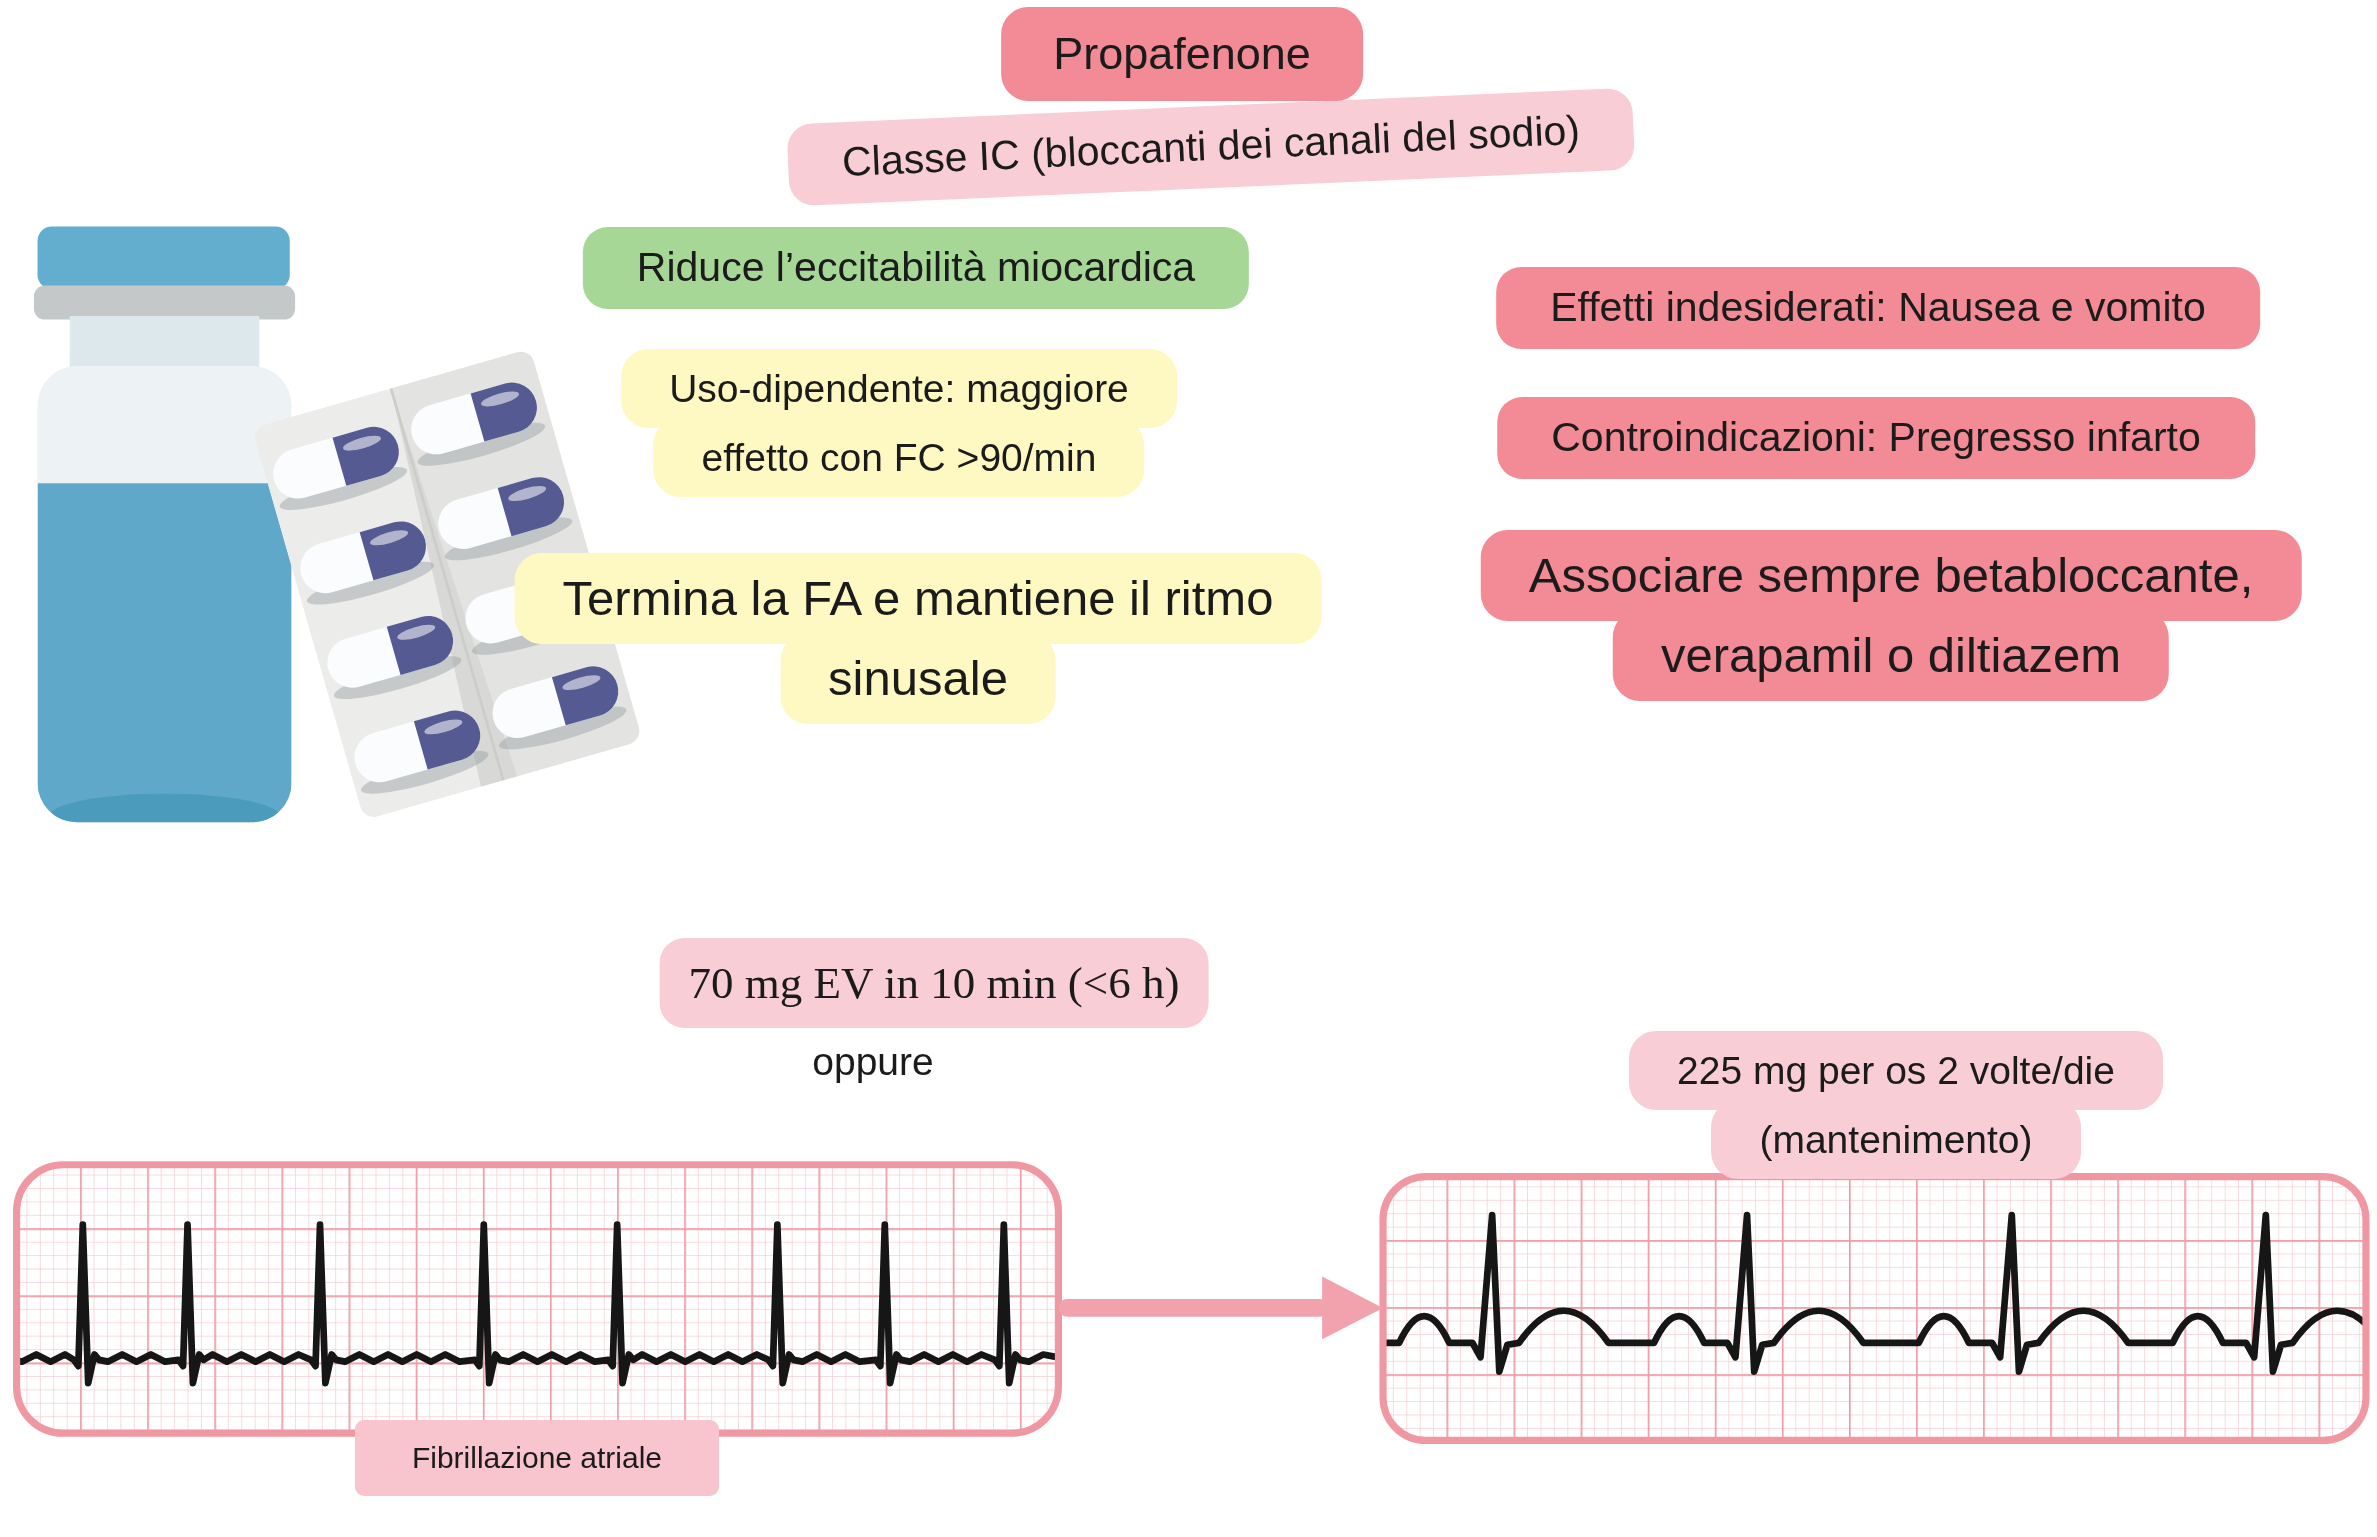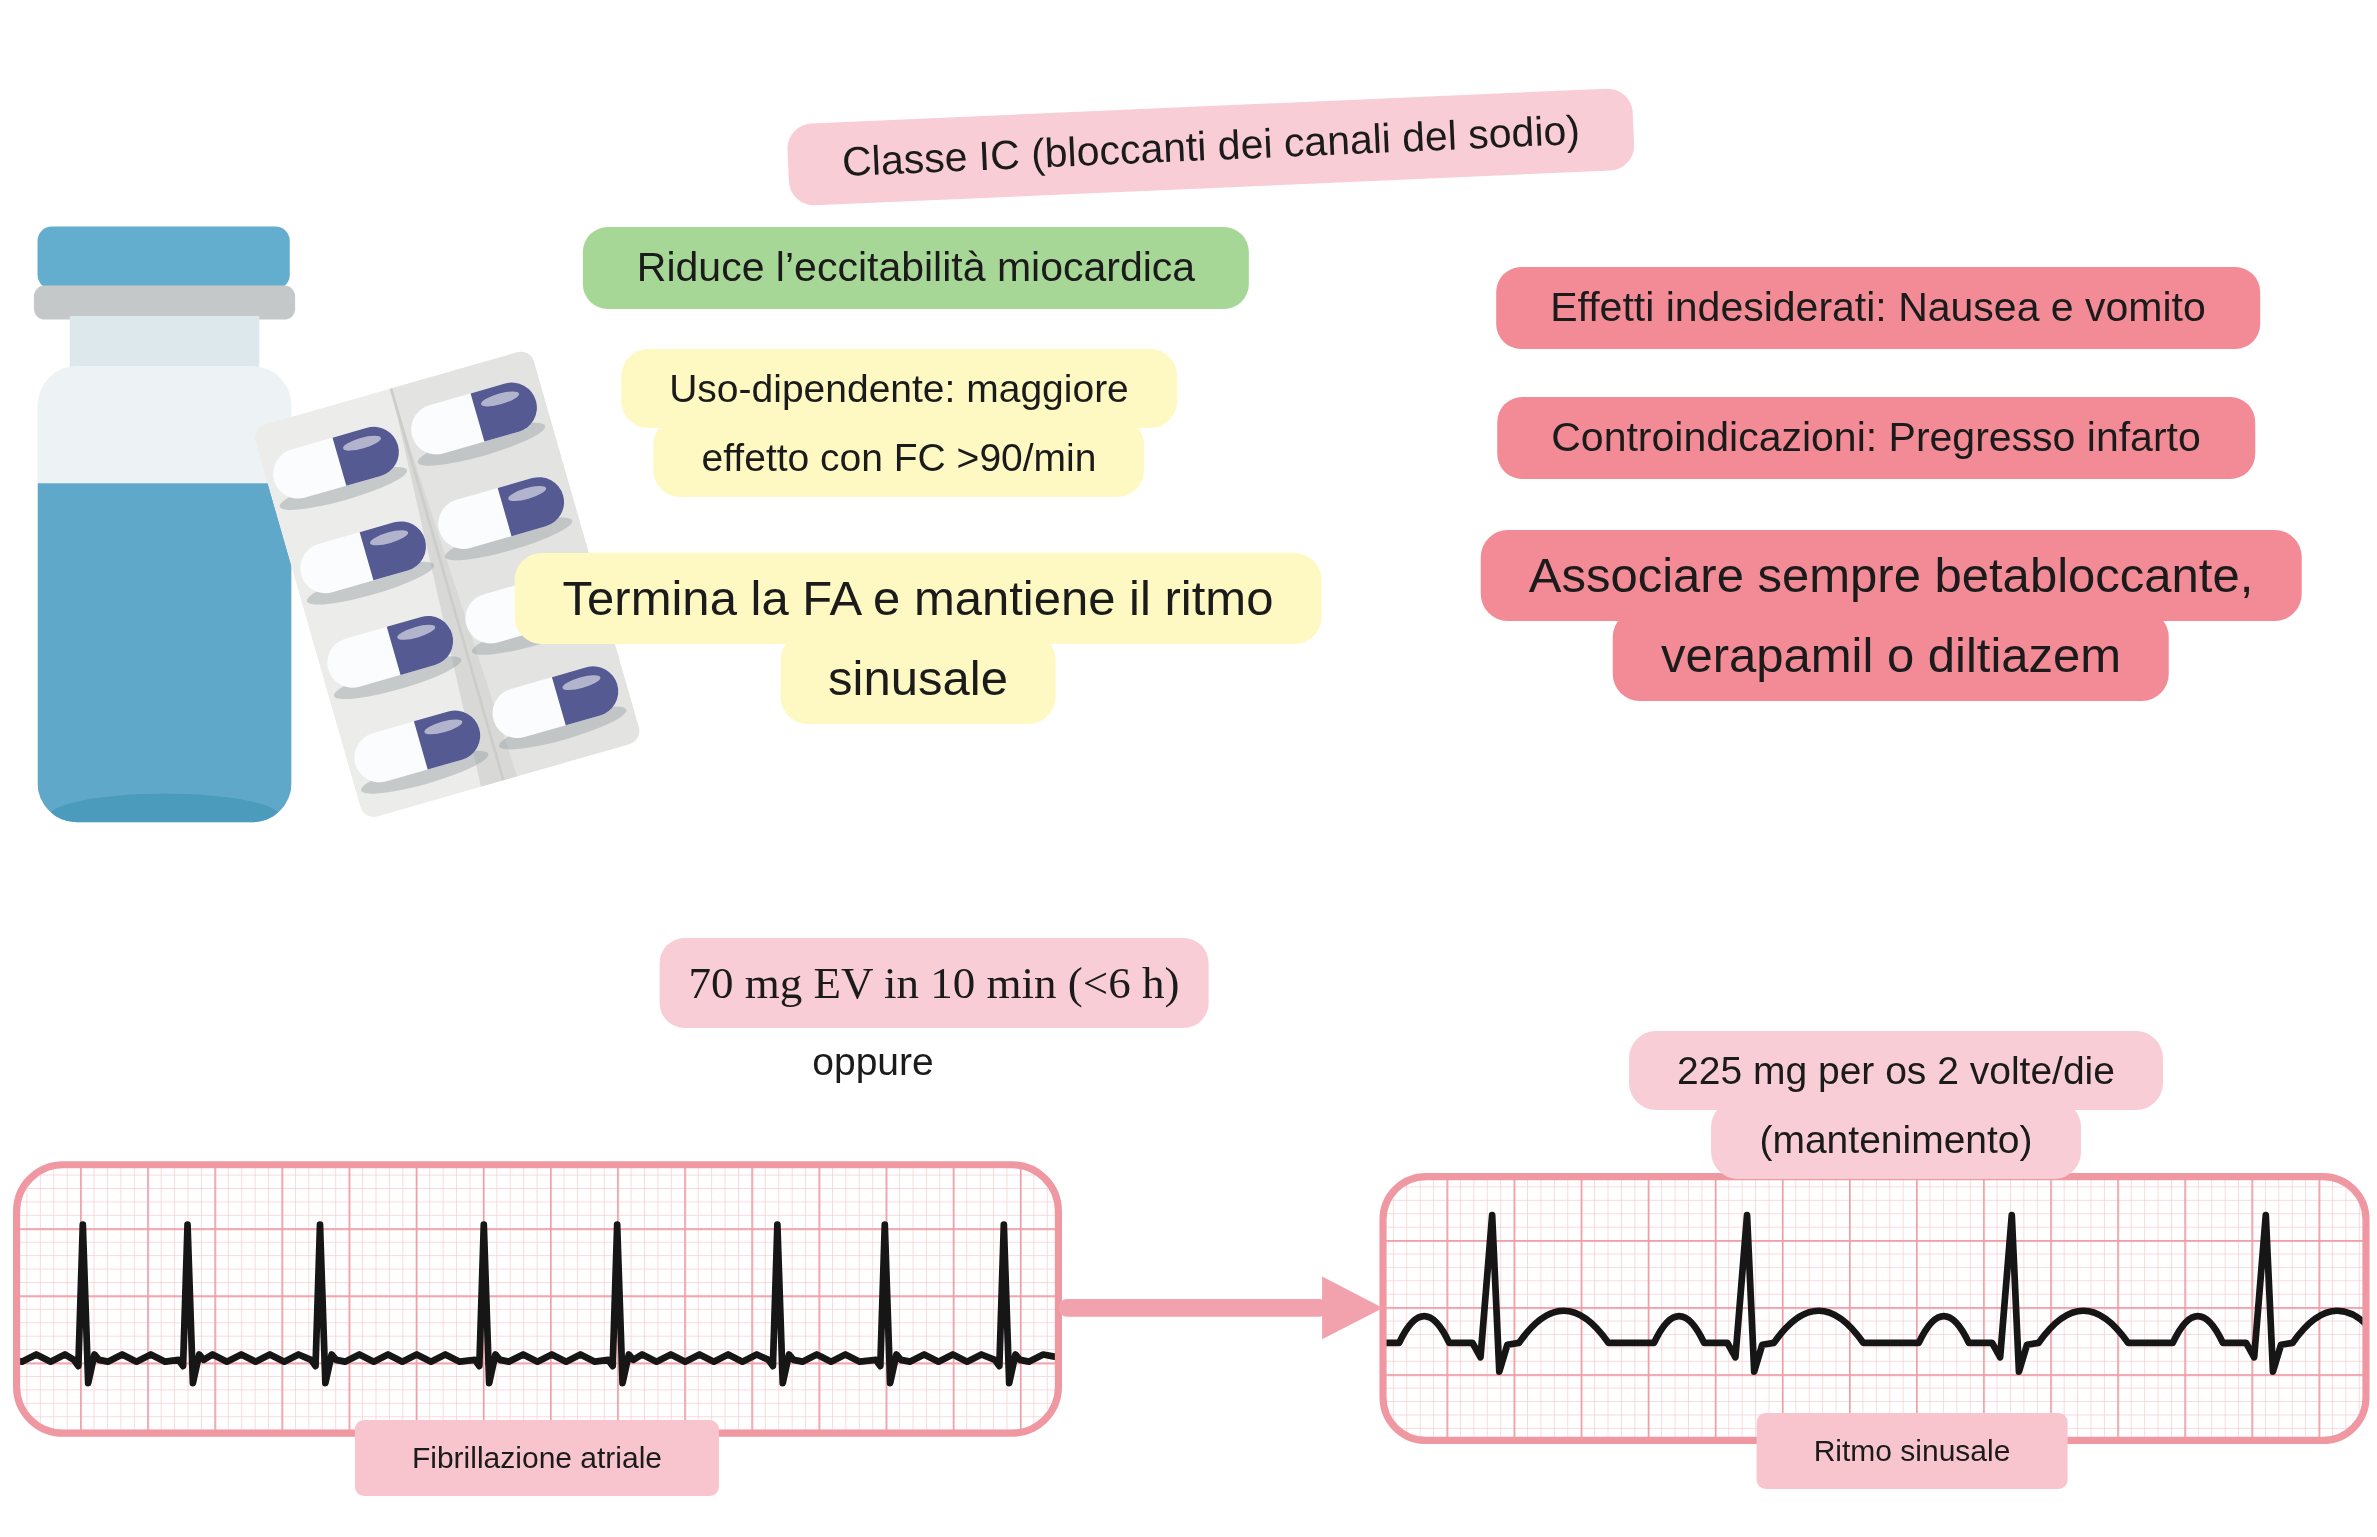--- a/index.html
+++ b/index.html
@@ -116,20 +116,23 @@
   </svg>
 
   <svg class="abs" style="left:1059px;top:1264px;" width="324" height="86" viewBox="0 0 362 96">
     <rect x="0" y="39" width="300" height="20" rx="9" fill="#f2a2ad"></rect>
     <polygon points="294,14 362,49 294,84" fill="#f2a2ad"></polygon>
   </svg>
 
   <div class="chip bg-pink rot-neg" style="left:1211px;top:106px;">
     <span>Classe IC (bloccanti dei canali del sodio)</span>
   </div>
+  <div class="chip bg-red title-chip" style="left:1182px;top:7.2px;">
+    <span>Propafenone</span>
+  </div>
 
   <div class="chip bg-green" style="left:916px;top:218px;">
     <span>Riduce l’eccitabilità miocardica</span>
   </div>
 
   <div class="stack green rot-pos" style="left:899px;top:349px;font-size:39px;">
     <span>Uso-dipendente: maggiore</span>
     <span>effetto con FC &gt;90/min</span>
   </div>
 
@@ -160,18 +163,15 @@
 
   <div class="stack pink dose" style="left:1896px;top:1031px;">
     <span>225 mg per os 2 volte/die</span>
     <span>(mantenimento)</span>
   </div>
 
   <div class="chip bg-label label-chip" style="left:537px;top:1420px;">
     <span>Fibrillazione atriale</span>
   </div>
 
-  <div class="chip bg-label label-chip" style="left:1912px;top:1413px;">
-    <span>Ritmo sinusale</span>
-  </div>
 
 </div>
 
 
 </body></html>

